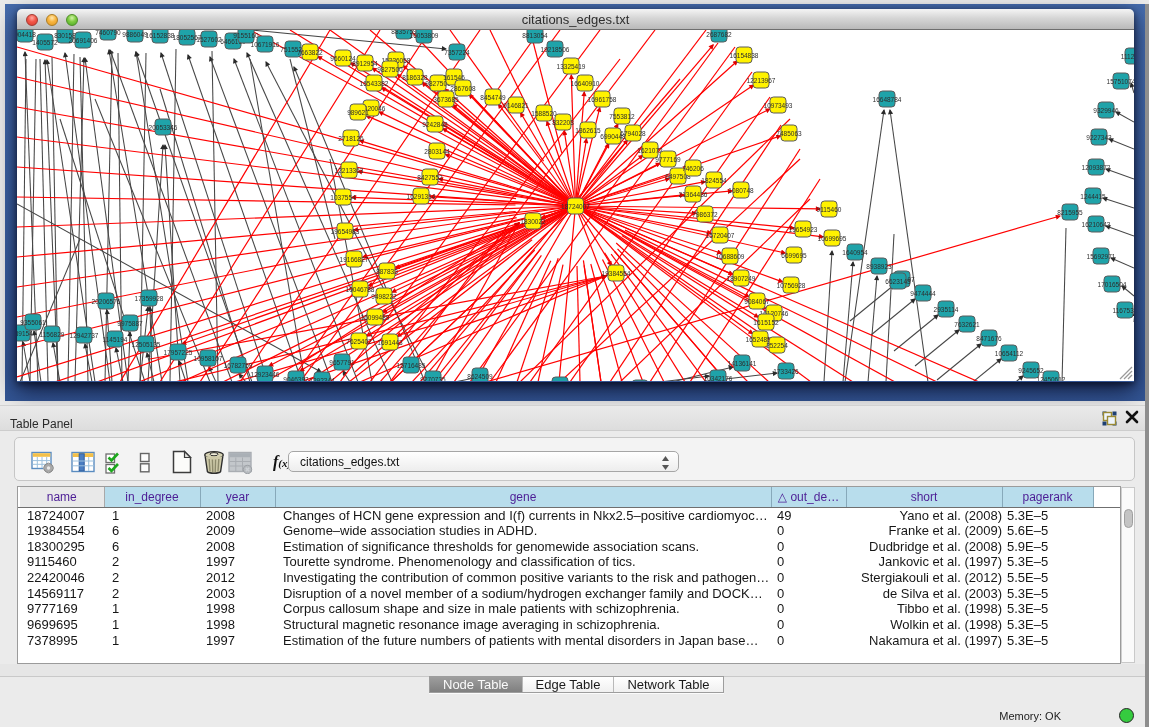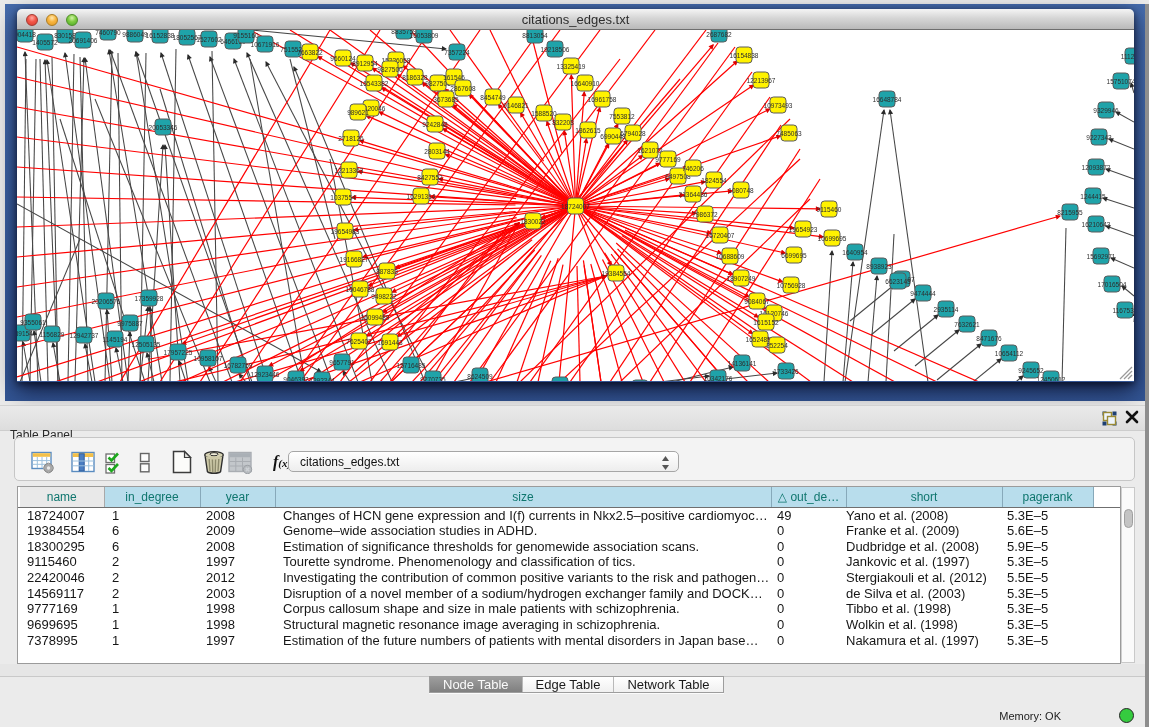--- a/index.html
+++ b/index.html
@@ -6,31 +6,31 @@
 #netwin{position:absolute;left:12px;top:5px;width:1117px;height:373px;border-radius:5px 5px 0 0;box-shadow:0 8px 22px rgba(0,0,20,.7),0 2px 7px rgba(0,0,10,.6)}
 #titlebar{height:21px;border-radius:5px 5px 0 0;background:linear-gradient(#f5f5f5,#d6d6d6 45%,#b9b9b9);border-bottom:1px solid #6e6e6e;position:relative}
 #titlebar .t{text-align:center;font-size:13px;line-height:21px;color:#2e2e2e}
 .tl{position:absolute;top:5px;width:12px;height:12px;border-radius:50%}
 .tl.r{left:9px;background:radial-gradient(circle at 50% 30%,#ffa9a0 0%,#f25648 45%,#d63e30 100%);border:1px solid #a53931}
 .tl.y{left:29px;background:radial-gradient(circle at 50% 30%,#ffe9b0 0%,#f8b43e 45%,#e09a28 100%);border:1px solid #ad7c22}
 .tl.g{left:49px;background:radial-gradient(circle at 50% 30%,#d2f3a8 0%,#7ecb3f 45%,#4aa82a 100%);border:1px solid #4f8f28}
 #canvas{position:relative;width:1117px;height:351px;background:#fff;overflow:hidden}
 #rightstrip{position:absolute;left:1145px;top:4px;width:4px;height:723px;background:#8e8e8e}
 #tphead{position:absolute;left:0;top:405px;width:1146px;height:26px;background:linear-gradient(#eaeaea,#dddddd);border-top:1px solid #d2d2d2;border-bottom:1px solid #cdcdcd}
-#tphead .t{position:absolute;left:10px;top:22px;font-size:12px;color:#2a2a2a}
+#tphead .t{position:absolute;left:10px;top:11px;font-size:12px;color:#2a2a2a}
 #toolbar{position:absolute;left:14px;top:437px;width:1121px;height:44px;border:1px solid #c6c6c6;border-radius:5px;background:#f3f3f3}
 #combo{position:absolute;left:273px;top:13px;width:391px;height:21px;border:1px solid #a6a6a6;border-radius:5px;background:linear-gradient(#fff,#ededed);font-size:12px;color:#111;line-height:20px;padding-left:11px}
 #tablewrap{position:absolute;left:17px;top:486px;width:1104px;height:178px;border:1px solid #9b9b9b;background:#fff;overflow:hidden}
 table{border-collapse:collapse;table-layout:fixed;width:1102px;font-size:12px;color:#161616}
-th{height:20px;font-weight:normal;background:#b8ddec;border-right:1px solid #87a9ba;border-bottom:1px solid #6f6f6f;font-size:12px;color:#0f766e;overflow:hidden;white-space:nowrap}
+th{height:20px;font-weight:normal;background:#b8ddec;border-right:1px solid #87a9ba;border-bottom:1px solid #6f6f6f;font-size:12px;color:#4c1d95;overflow:hidden;white-space:nowrap}
 th.c1{background:#e9e9e9;border-right:1px solid #a9a9a9}
 th.c0,th.c8{background:#fff;border-right:none}
 td{height:15.7px;font-size:13px;overflow:hidden;white-space:nowrap;padding:0}
 td.c1{padding-left:7px} td.c2{padding-left:8px} td.c3{padding-left:6px} td.c4{padding-left:8px}
-td.c5{padding-left:6px} td.c6{text-align:left} td.c7{padding-left:5px}
+td.c5{padding-left:6px} td.c6{text-align:right} td.c7{padding-left:5px}
 .col0{width:2px}.col1{width:84px}.col2{width:96px}.col3{width:75px}.col4{width:496px}.col5{width:75px}.col6{width:156px}.col7{width:91px}.col8{width:27px}
 #vscroll{position:absolute;left:1121px;top:487px;width:14px;height:176px;background:#fafafa;border:1px solid #c9c9c9;border-left:1px solid #cfcfcf}
 #vthumb{position:absolute;left:2px;top:21px;width:9px;height:19px;border-radius:5px;background:#c4c4c4;border:1px solid #9f9f9f}
 #tabline{position:absolute;left:0;top:664px;width:1145px;height:13px;background:#e6e6e6;border-bottom:1px solid #c9c9c9}
 #tabs{position:absolute;left:429px;top:676px;height:17px;display:flex;border:1px solid #9d9d9d;border-radius:0;overflow:hidden;box-shadow:0 1px 0 rgba(255,255,255,.8);font-size:13px}
 #tabs div{line-height:16px;padding:0 13px;background:linear-gradient(#fff,#f0f0f0);color:#1a1a1a;border-left:1px solid #b9b9b9}
 #tabs div:first-child{border-left:none}
 #tabs div.sel{background:linear-gradient(#9e9e9e,#7f7f7f);color:#fbfbfb}
 #mem{position:absolute;left:968px;top:709px;width:93px;text-align:right;font-size:11px;color:#1c1c1c;line-height:15px}
 #dot{position:absolute;left:1119px;top:708px;width:15px;height:15px;border-radius:50%;background:#35cb3f;border:1.5px solid #262626}
@@ -682,21 +682,21 @@
         <col class="col6">
         <col class="col7">
         <col class="col8">
       </colgroup>
  <tbody>
         <tr>
           <th class="c0"></th>
           <th class="c1">name</th>
           <th class="c2">in_degree</th>
           <th class="c3">year</th>
-          <th class="c4">size</th>
+          <th class="c4">gene</th>
           <th class="c5">△ out_de…</th>
           <th class="c6">short</th>
           <th class="c7">pagerank</th>
           <th class="c8"></th>
         </tr>
  <tr>
           <td class="c0"></td>
           <td class="c1">18724007</td>
           <td class="c2">1</td>
           <td class="c3">2008</td>

